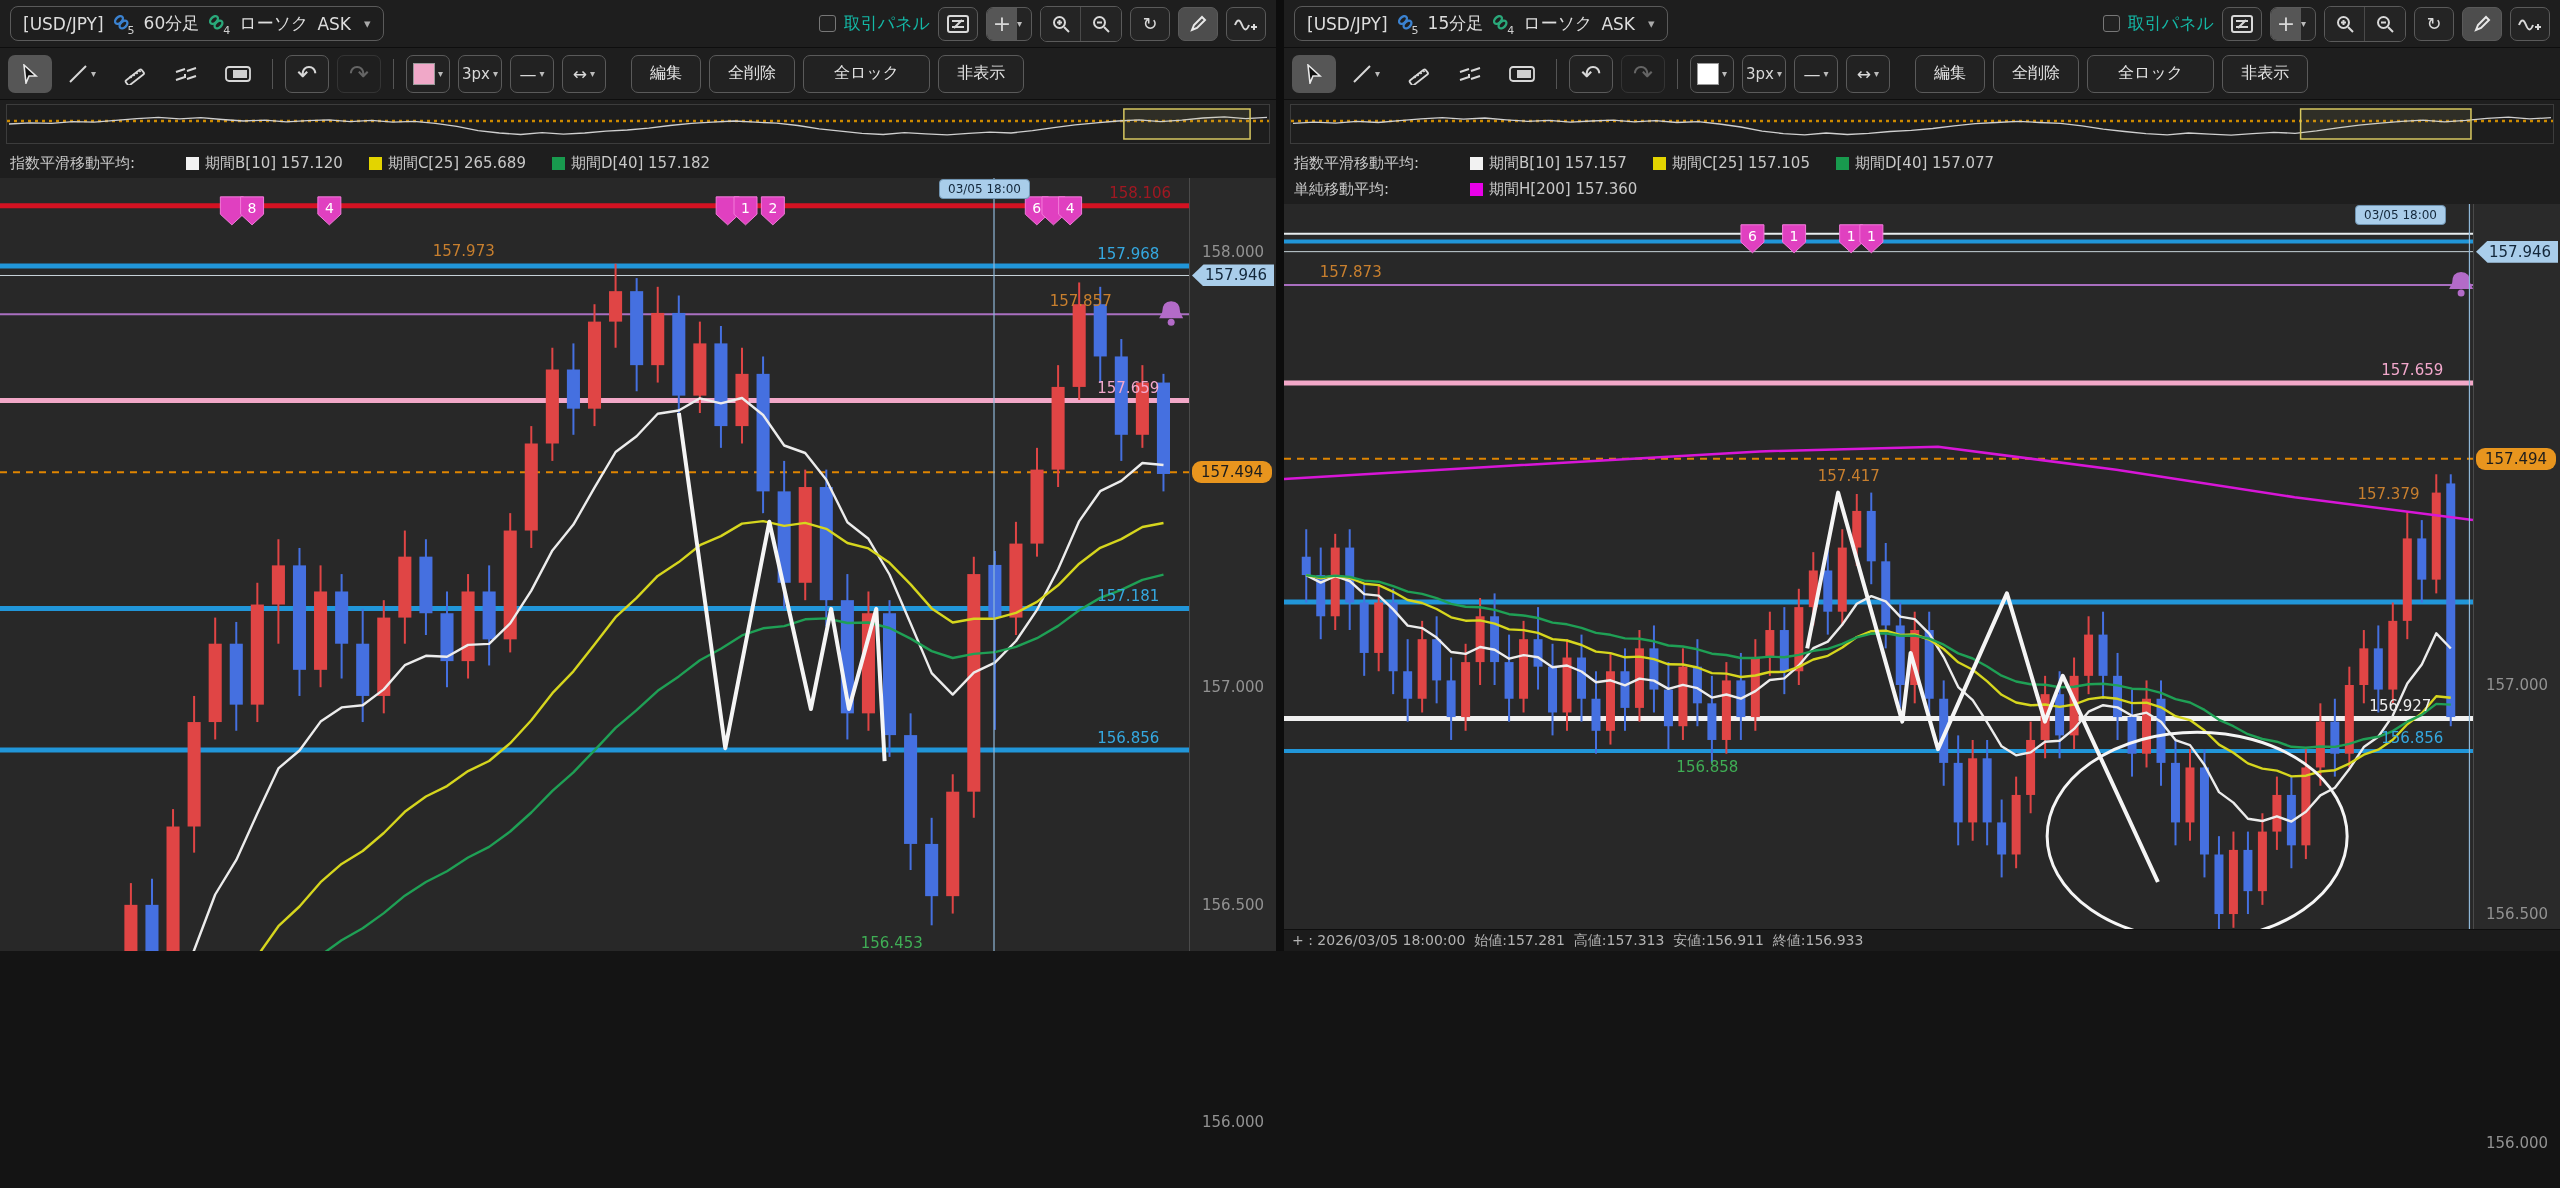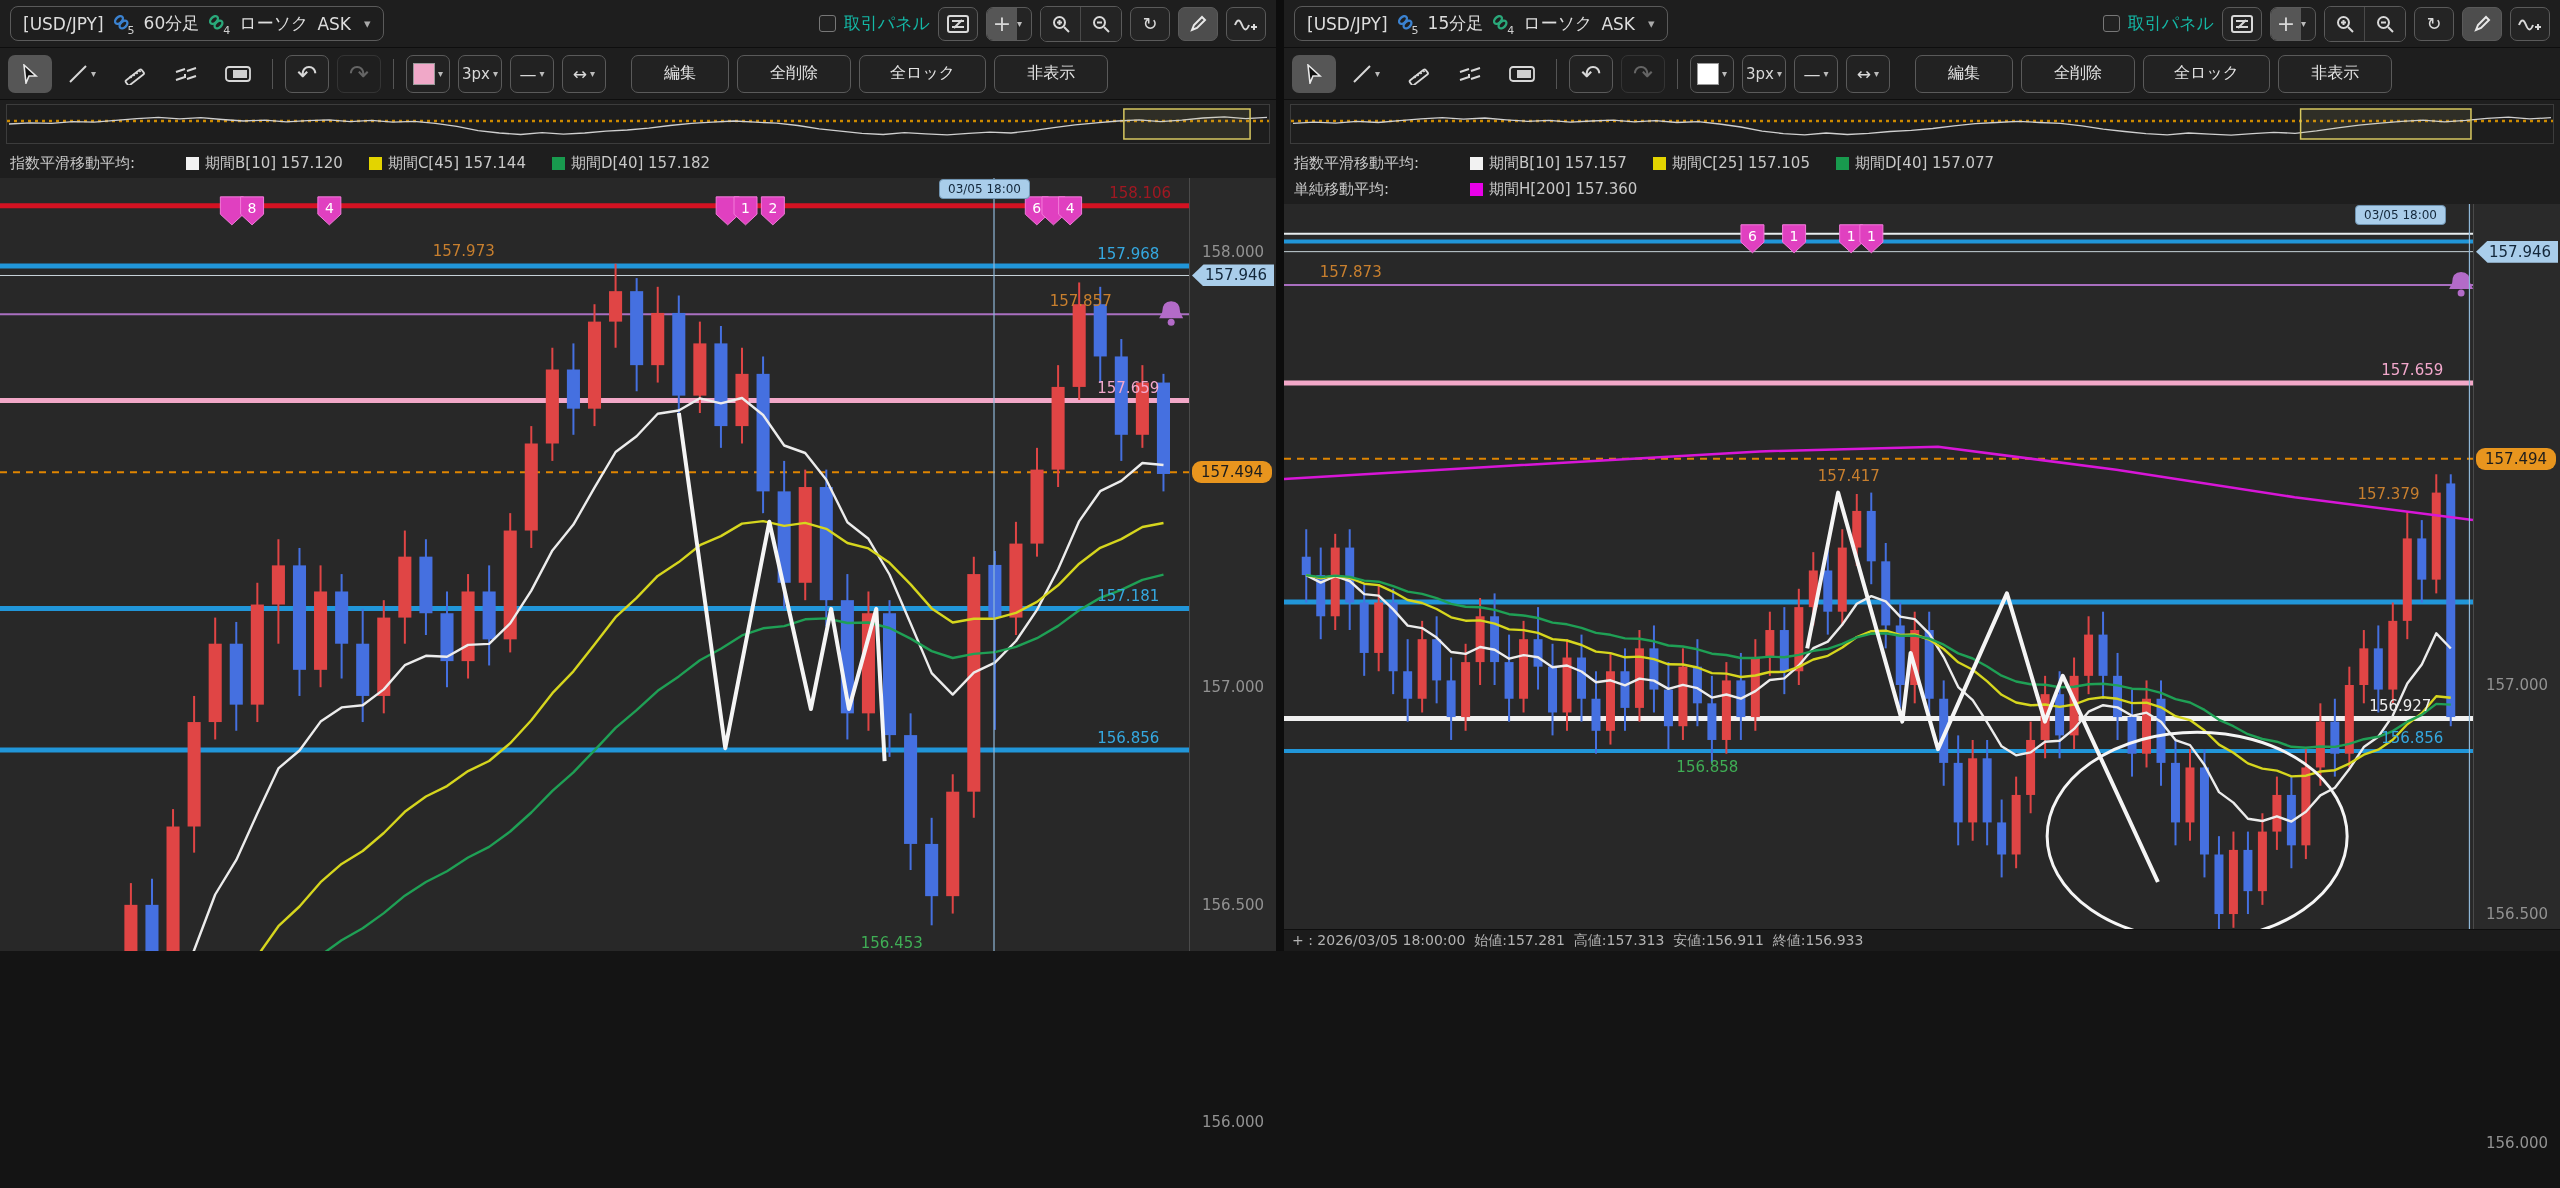--- a/index.html
+++ b/index.html
@@ -35,21 +35,21 @@
              border-bottom:1px solid #0e0e0e; color:#ddd; }
   .tbtn { min-width:44px; height:38px; border-radius:7px; display:flex; align-items:center;
           justify-content:center; gap:3px; color:#d8d8d8; font-size:17px; cursor:pointer; background:transparent; }
   .tbtn.boxed { border:1px solid #5a5a5a; background:#222; }
   .tbtn.active { background:#565656; }
   .tbtn.dim { opacity:.38; }
   .tbtn .cv { font-size:10px; color:#bbb; }
   .tsep { width:1px; height:30px; background:#555; margin:0 4px; }
   .swatch { width:22px; height:22px; border:1px solid #999; }
   .jbtn { border:1px solid #5a5a5a; background:#222; border-radius:7px; height:38px;
-          padding:0 32px; color:#e4e4e4; font-size:16px; display:flex; align-items:center; cursor:pointer; }
+          padding:0 18px; color:#e4e4e4; font-size:16px; display:flex; align-items:center; cursor:pointer; }
   .jbtn.wide { padding:0 30px; }
 
   
   .ovwrap { height:46px; padding:4px 6px 2px 6px; }
   .ovwrap svg { width:100%; height:100%; display:block; background:#1d1d1d; border:1px solid #3c3c3c; }
 
   
   .legend { padding:4px 10px 2px 10px; font-size:15px; color:#c8c8c8; }
   .legrow { display:flex; align-items:center; gap:26px; height:26px; }
   .legrow .ltitle { width:150px; }
@@ -236,21 +236,21 @@
       </div>
     <div class="legend">
         <div class="legrow">
           <span class="ltitle">指数平滑移動平均:</span>
           <span class="legitem">
             <span class="legsw" style="background: rgb(242, 242, 242);"></span>
             <span>期間B[10] 157.120</span>
           </span>
           <span class="legitem">
             <span class="legsw" style="background: rgb(227, 212, 0);"></span>
-            <span>期間C[45] 157.144</span>
+            <span>期間C[25] 265.689</span>
           </span>
           <span class="legitem">
             <span class="legsw" style="background: rgb(24, 154, 78);"></span>
             <span>期間D[40] 157.182</span>
           </span>
         </div>
       </div>
 
     <div class="main">
       <div class="plot">

